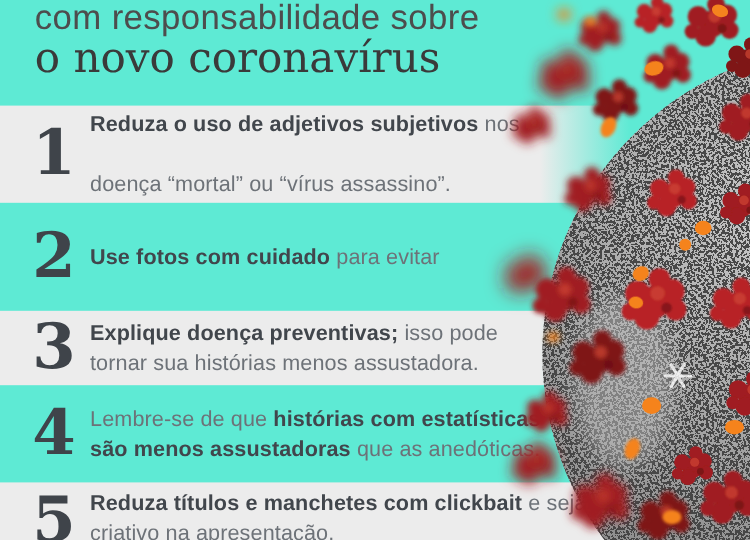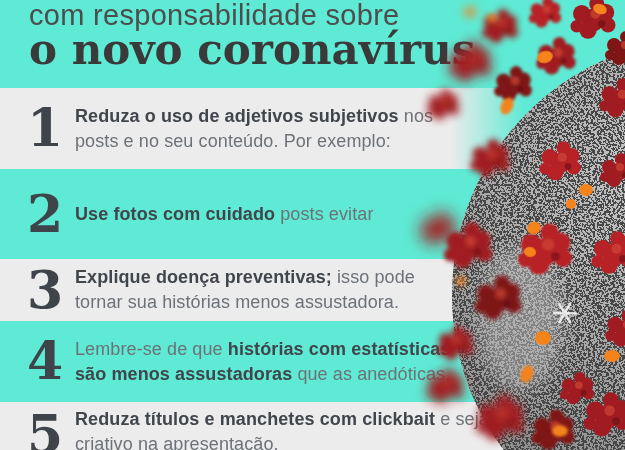--- a/index.html
+++ b/index.html
@@ -5,22 +5,22 @@
   :root{
     --band:#ececec; --number:#3f444a; --bold-text:#41464c; --body-text:#6d7278;
     --title-sans:#4d4d4d; --title-serif:#3a3a3a; --spike-red:#a01d20;
     --accent-orange:#f5831e; --sphere-gray:#9c9c9c;
   }
   html,body{margin:0;padding:0;background:#fff;}
   .page{position:relative;width:625px;height:450px;background:#5eead4;overflow:hidden;
         font-family:"Liberation Sans",sans-serif;}
   .header{height:88px;padding-left:29px;box-sizing:border-box;position:relative;z-index:1;}
   .t1{margin:0;font-size:29px;line-height:31px;font-weight:400;letter-spacing:.3px;color:var(--title-sans);}
-  .t2{margin:0;font-family:"DejaVu Serif","Liberation Serif",serif;font-weight:700;
-      font-size:42px;line-height:37px;color:var(--title-serif);}
+  .t2{margin:0;font-family:"DejaVu Serif","Liberation Serif",serif;font-weight:400;
+      font-size:35px;line-height:37px;color:var(--title-serif);}
   .rows{position:relative;z-index:1;}
   .row{display:flex;align-items:center;box-sizing:border-box;}
   .row.shaded{background:linear-gradient(90deg,var(--band) 0,var(--band) 72%,rgba(236,236,236,0) 84%);}
   .r1{height:81px}.r2{height:90px}.r3{height:62px}.r4{height:81px}
   .r5{height:60px;align-items:flex-start;padding-top:5px;}
   .r5.shaded{background:var(--band);}
   .num{flex:0 0 auto;width:42px;margin-left:24px;text-align:center;
        font-family:"DejaVu Serif","Liberation Serif",serif;font-weight:700;
        font-size:52px;line-height:1.05;color:var(--number);}
   .text{margin-left:9px;font-size:18px;line-height:25px;color:var(--body-text);letter-spacing:.1px;}
@@ -40,25 +40,25 @@
 <div class="page">
 
   <div class="header">
     <div class="t1">com responsabilidade sobre</div>
     <div class="t2">o novo coronavírus</div>
   </div>
 
   <div class="rows">
     <div class="row r1 shaded">
       <div class="num">1</div>
-      <div class="text"><span class="bold">Reduza o uso de adjetivos subjetivos</span><span class=""> nos</span><br><span class="">posts e no seu conteúdo. Por exemplo:</span><br></div>
+      <div class="text"><span class="bold">Reduza o uso de adjetivos subjetivos</span><span class=""> nos</span><br><br><span class="">doença “mortal” ou “vírus assassino”.</span></div>
     </div>
     <div class="row r2">
       <div class="num">2</div>
-      <div class="text"><span class="bold">Use fotos com cuidado</span><span class=""> posts evitar</span><br></div>
+      <div class="text"><span class="bold">Use fotos com cuidado</span><span class=""> para evitar</span><br></div>
     </div>
     <div class="row r3 shaded">
       <div class="num">3</div>
       <div class="text"><span class="bold">Explique doença preventivas;</span><span class=""> isso pode</span><br><span class="">tornar sua histórias menos assustadora.</span></div>
     </div>
     <div class="row r4">
       <div class="num">4</div>
       <div class="text"><span class="">Lembre-se de que </span><span class="bold">histórias com estatísticas</span><br><span class="bold">são menos assustadoras</span><span class=""> que as anedóticas.</span></div>
     </div>
     <div class="row r5 shaded">

